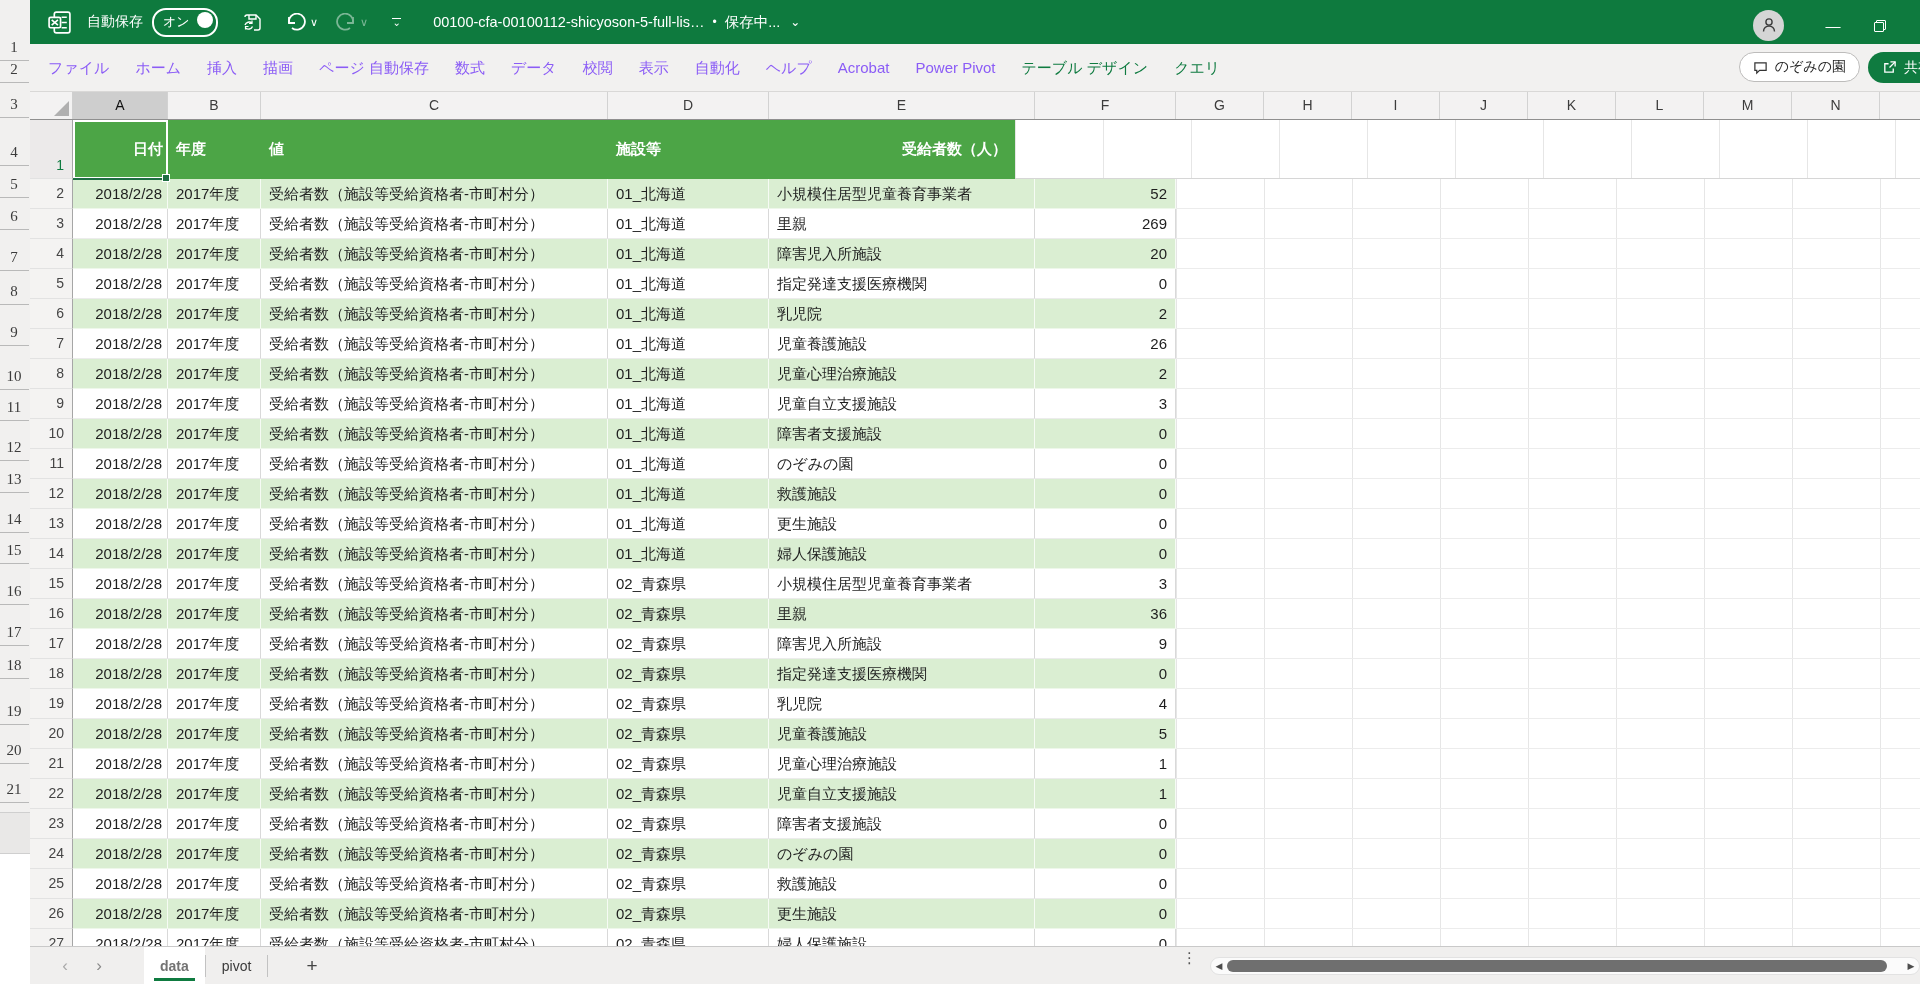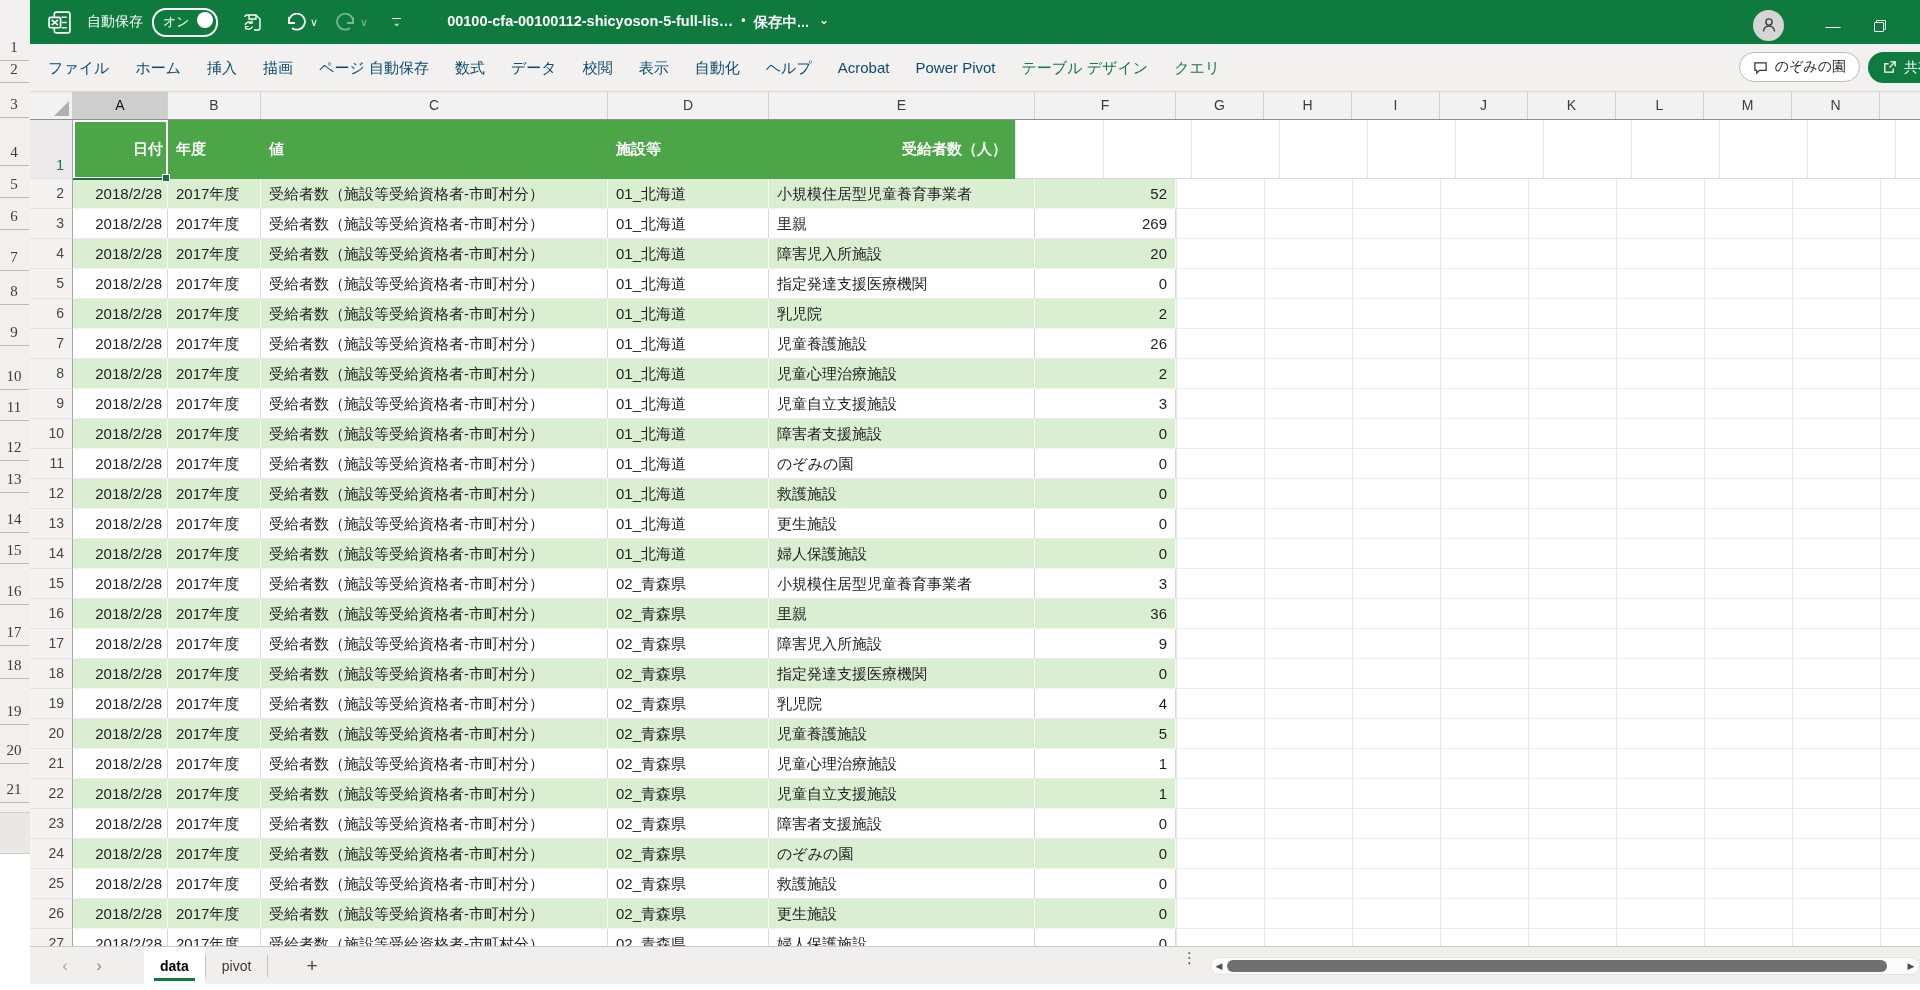--- a/index.html
+++ b/index.html
@@ -27,42 +27,42 @@
     display:flex;align-items:center;cursor:pointer;}
   .toggle-text{font-size:13px;margin-left:9px;}
   .toggle-knob{position:absolute;right:3px;top:2.5px;width:16px;height:16px;background:#fff;border-radius:50%;}
   .tb-icon{margin-left:22px;display:flex;align-items:center;color:#fff;}
   .tb-icon svg{display:block;}
   .dim{opacity:.45;}
   .mini-chev{font-size:11px;margin-left:4px;line-height:1;}
   .qat-chev{margin-left:24px;display:flex;flex-direction:column;align-items:center;}
   .qat-chev .bar{width:9px;height:1.5px;background:#fff;margin-bottom:1px;}
   .qat-chev .v{font-size:10px;line-height:6px;}
-  .doc-title{display:flex;align-items:flex-start;margin-left:46px;font-size:14.5px;white-space:nowrap;cursor:pointer;font-weight:bold;}
+  .doc-title{display:flex;align-items:center;margin-left:32px;font-size:14.5px;white-space:nowrap;cursor:pointer;}
   .doc-sep{margin:0 8px;font-size:12px;}
   .doc-chev{margin-left:10px;font-size:12px;}
   .searchbox{position:absolute;left:848px;top:9px;width:458px;height:31px;background:#cfe1d5;
     border:1px solid #87a794;border-radius:4px;display:flex;align-items:center;color:#2d2d2d;cursor:text;}
   .searchbox svg{margin-left:14px;}
   .search-text{font-size:14.5px;margin-left:12px;color:#2d2d2d;}
   .tb-right{position:absolute;right:0;top:0;height:50px;display:flex;align-items:center;}
   .avatar{width:31px;height:31px;border-radius:50%;background:#d5d5d5;display:flex;align-items:center;
     justify-content:center;margin-right:26px;cursor:pointer;}
   .winbtn{width:46px;height:50px;display:flex;align-items:center;justify-content:center;font-size:15px;
     color:#fff;cursor:pointer;}
   .winbtn.close{margin-right:-28px;}
   .restore-glyph{position:relative;width:11px;height:11px;}
   .restore-glyph:before{content:"";position:absolute;left:2px;top:0;width:8px;height:8px;border:1px solid #fff;border-radius:1px;}
   .restore-glyph:after{content:"";position:absolute;left:0;top:2px;width:8px;height:8px;border:1px solid #fff;
     background:#0e7a3e;border-radius:1px;}
 
   
   .ribbon{position:relative;height:48px;background:#f2f1f0;display:flex;align-items:center;
     border-bottom:1px solid #d9d8d7;box-sizing:border-box;}
-  .rtab{font-size:15px;color:#0c4a6e;padding:0 13px;line-height:47px;cursor:pointer;white-space:nowrap;}
+  .rtab{font-size:15px;color:#8b5cf6;padding:0 13px;line-height:47px;cursor:pointer;white-space:nowrap;}
   .rtab:first-child{margin-left:5px;}
   .rtab.contextual{color:#0f7b40;}
   .comments-btn{position:absolute;right:60px;top:8px;height:30px;padding:0 13px;background:#fff;
     border:1px solid #bdbcbb;border-radius:15px;display:flex;align-items:center;gap:7px;font-size:14px;
     color:#1f1f1f;cursor:pointer;box-sizing:border-box;}
   .share-btn{position:absolute;left:1838px;top:8px;height:31px;width:92px;background:#0f7b40;
     border-radius:16px;display:flex;align-items:center;gap:7px;font-size:14px;color:#fff;cursor:pointer;
     padding-left:14px;box-sizing:border-box;}
 
   
@@ -107,21 +107,21 @@
   .sel-a1-bottom{position:absolute;left:43px;top:58px;width:95px;height:2px;background:#1e6e42;z-index:5;pointer-events:none;}
   .fill-handle{position:absolute;left:132px;top:54px;width:8px;height:8px;background:#1e6e42;
     border:1px solid #fff;box-sizing:border-box;z-index:6;}
 
   
   .tabbar{position:relative;height:38px;background:#f0efee;border-top:1px solid #c9c9c9;box-sizing:border-box;
     display:flex;align-items:center;font-size:14px;}
   .nav-arrow{width:34px;text-align:center;font-size:17px;color:#8a8a8a;cursor:pointer;}
   .nav-arrow:first-child{margin-left:18px;color:#a9a9a9;}
   .stab{height:37px;display:flex;align-items:center;padding:0 16px;color:#3a3a3a;cursor:pointer;position:relative;}
-  .stab.active{background:#fff;color:#000000;font-weight:bold;}
+  .stab.active{background:#fff;color:#737373;font-weight:bold;}
   .stab.active:after{content:"";position:absolute;left:10px;right:10px;bottom:3px;height:3px;background:#0f7b40;}
   .stab-sep{width:1px;height:22px;background:#c2c2c2;}
   .add-sheet{margin-left:28px;font-size:19px;color:#444;cursor:pointer;padding:0 10px;}
   .more-dots{position:absolute;left:1152px;top:7px;width:14px;text-align:center;font-size:15px;color:#555;
     letter-spacing:0;line-height:8px;cursor:pointer;}
   .hscroll{position:absolute;left:1180px;top:10px;width:710px;height:18px;background:#fbfbfb;
     border:1px solid #e2e2e2;border-radius:9px;box-sizing:border-box;display:flex;align-items:center;}
   .hs-arrow{width:16px;text-align:center;font-size:9px;color:#4d4d4d;cursor:pointer;flex:0 0 auto;}
   .hs-thumb{height:12px;background:#6f6f6f;border-radius:7px;flex:0 0 660px;cursor:grab;}
 </style>

